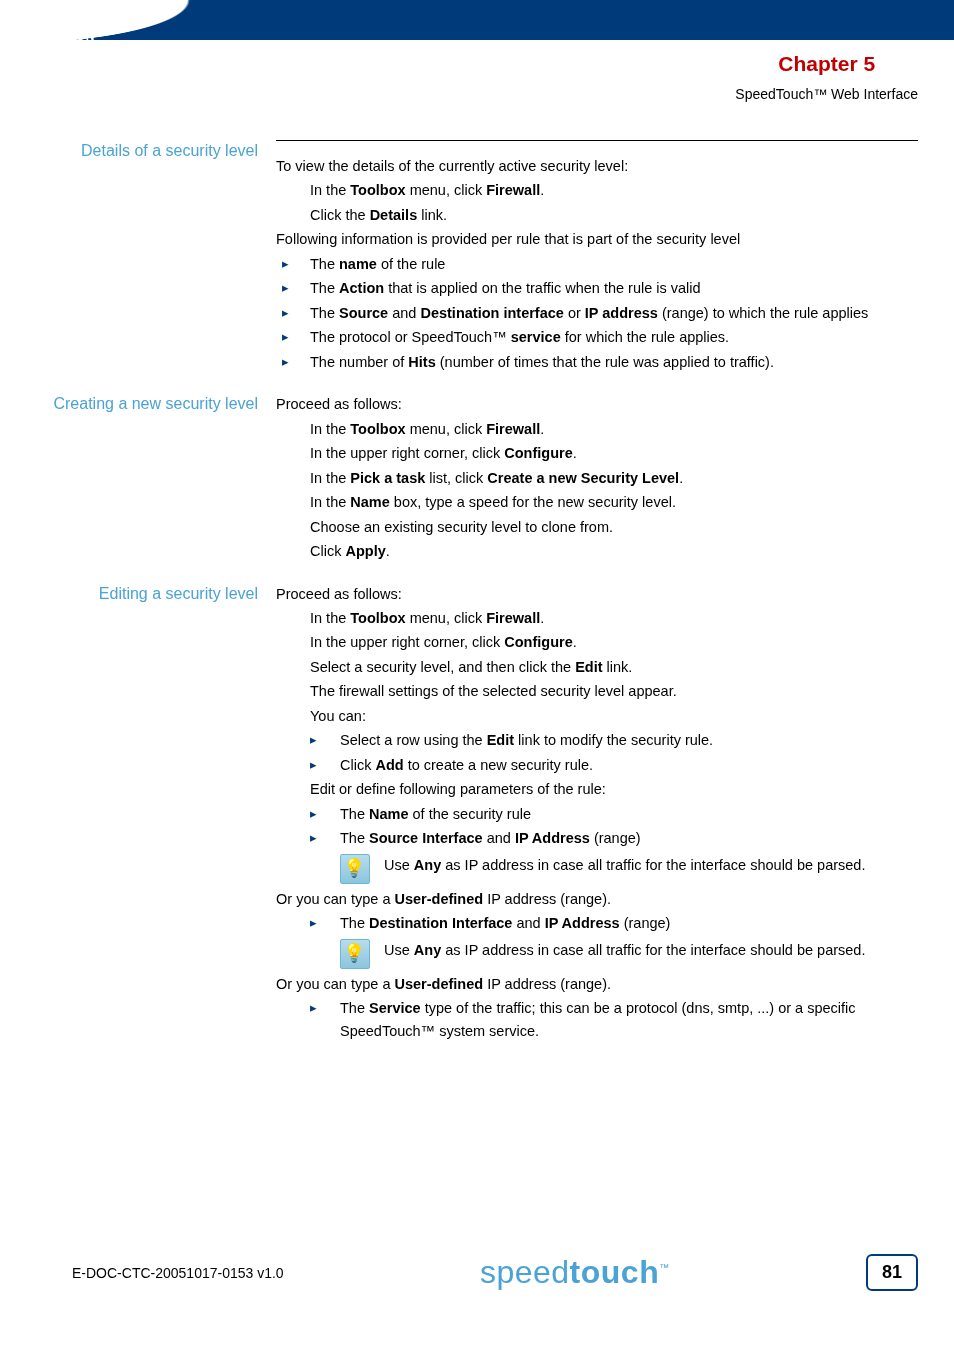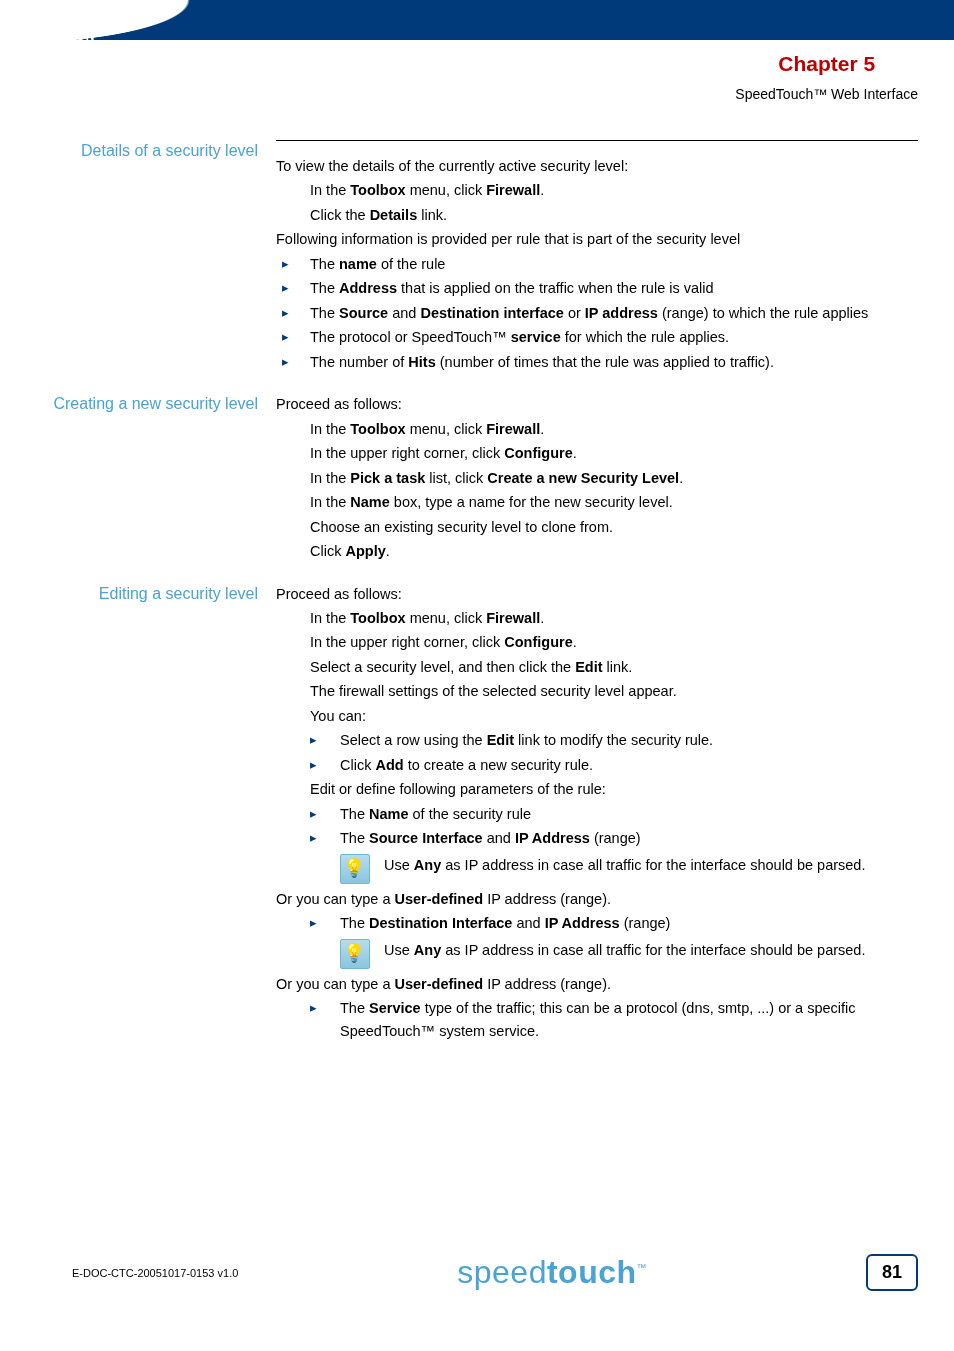--- a/index.html
+++ b/index.html
@@ -24,21 +24,21 @@
     .ul-bullets > li::before { content: "▸"; position: absolute; left: 6px; top: 1px; color: #003a7a; font-size: 13px; }
     .ul-bullets.nested > li::before { left: 34px; }
     .ul-bullets.nested > li { padding-left: 64px; }
     .b { font-weight: bold; }
     .follow { margin-top: 4px; margin-bottom: 4px; }
     .tip-box { display: flex; align-items: flex-start; margin: 4px 0 4px 64px; }
     .tip-icon { width: 30px; height: 30px; flex-shrink: 0; border: 1px solid #6bb7d6; border-radius: 2px; background: linear-gradient(#b8dceb, #8cc5de); display: flex; align-items: center; justify-content: center; font-size: 18px; color: #fff; margin-right: 14px; }
     .tip-text { flex: 1; font-size: 14.5px; line-height: 1.5; padding-top: 1px; }
     .sub-after-tip { margin-left: 64px; margin-top: 4px; margin-bottom: 6px; }
     .footer { position: absolute; bottom: 60px; left: 0; right: 0; display: flex; align-items: center; justify-content: space-between; padding: 0 36px 0 72px; }
-    .doc-id { font-size: 11px; color: #000; }
+    .doc-id { font-size: 14px; color: #000; }
     .brand { font-size: 32px; color: #4aa3d4; letter-spacing: 0.5px; }
     .brand .light { font-weight: 400; margin-top: 36px; }
     .brand .heavy { font-weight: 700; }
     .brand .tm { font-size: 10px; vertical-align: super; }
     .page-num-box { border: 2px solid #003a7a; border-radius: 6px; padding: 6px 14px; font-size: 18px; font-weight: bold; color: #000; }
   </style>
 </head>
 <body>
 
 <div class="top-banner"></div>
@@ -56,36 +56,36 @@
   <div class="section">
     <div class="side-heading">Details of a security level</div>
     <div class="body-col">
       <div class="hr-top"></div>
       <p>To view the details of the currently active security level:</p>
       <p class="indent1"><span>In the </span><span class="b">Toolbox</span><span> menu, click </span><span class="b">Firewall</span><span>.</span></p>
       <p class="indent1"><span>Click the </span><span class="b">Details</span><span> link.</span></p>
       <p class="follow">Following information is provided per rule that is part of the security level</p>
       <ul class="ul-bullets">
         <li><span>The </span><span class="b">name</span><span> of the rule</span></li>
-        <li><span>The </span><span class="b">Address</span><span> that is applied on the traffic when the rule is valid</span></li>
+        <li><span>The </span><span class="b">Action</span><span> that is applied on the traffic when the rule is valid</span></li>
         <li><span>The </span><span class="b">Source</span><span> and </span><span class="b">Destination interface</span><span> or </span><span class="b">IP address</span><span> (range) to which the rule applies</span></li>
         <li><span>The protocol or SpeedTouch™ </span><span class="b">service</span><span> for which the rule applies.</span></li>
         <li><span>The number of </span><span class="b">Hits</span><span> (number of times that the rule was applied to traffic).</span></li>
       </ul>
     </div>
   </div>
 
   <div class="section">
     <div class="side-heading">Creating a new security level</div>
     <div class="body-col">
       <p>Proceed as follows:</p>
       <p class="indent1"><span>In the </span><span class="b">Toolbox</span><span> menu, click </span><span class="b">Firewall</span><span>.</span></p>
       <p class="indent1"><span>In the upper right corner, click </span><span class="b">Configure</span><span>.</span></p>
       <p class="indent1"><span>In the </span><span class="b">Pick a task</span><span> list, click </span><span class="b">Create a new Security Level</span><span>.</span></p>
-      <p class="indent1"><span>In the </span><span class="b">Name</span><span> box, type a name for the new security level.</span></p>
+      <p class="indent1"><span>In the </span><span class="b">Name</span><span> box, type a speed for the new security level.</span></p>
       <p class="indent1">Choose an existing security level to clone from.</p>
       <p class="indent1"><span>Click </span><span class="b">Apply</span><span>.</span></p>
     </div>
   </div>
 
   <div class="section">
     <div class="side-heading">Editing a security level</div>
     <div class="body-col">
       <p>Proceed as follows:</p>
       <p class="indent1"><span>In the </span><span class="b">Toolbox</span><span> menu, click </span><span class="b">Firewall</span><span>.</span></p>

